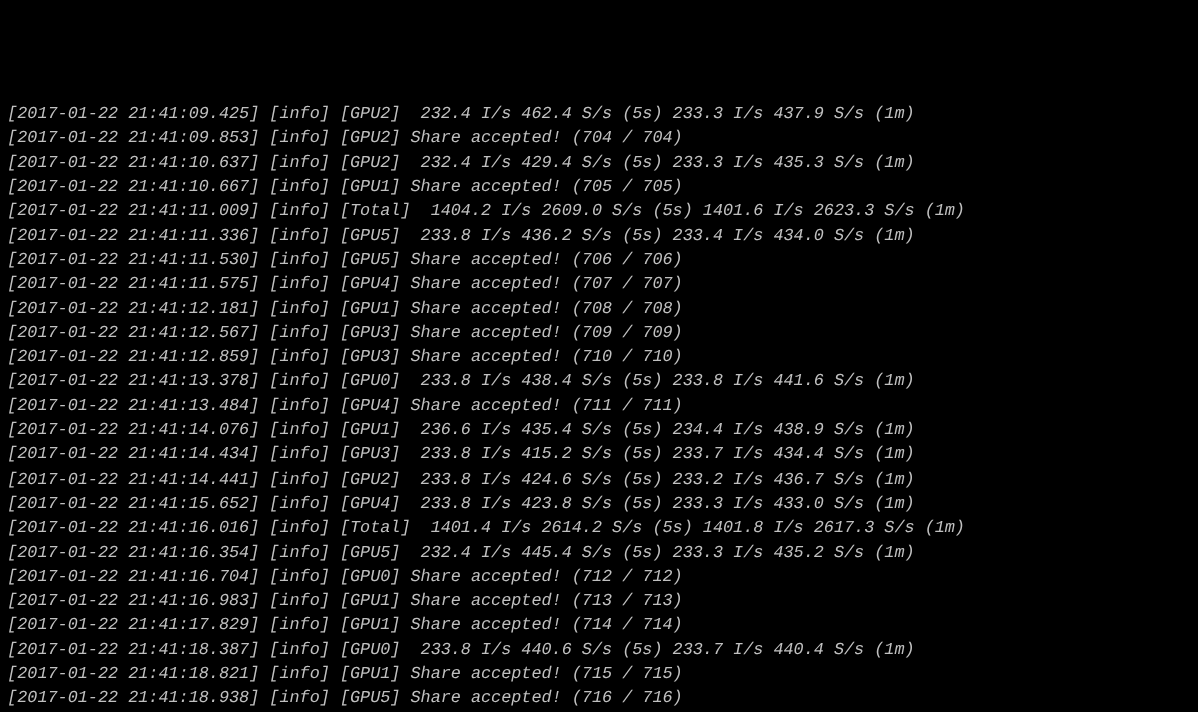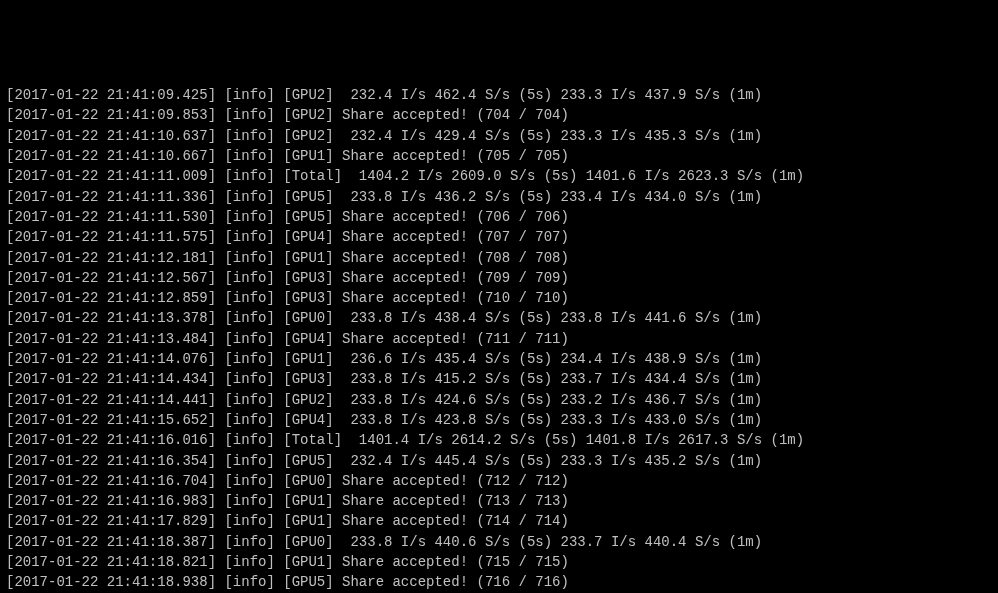--- a/index.html
+++ b/index.html
@@ -14,20 +14,21 @@
       font-size: 14px;
       line-height: 1.45;
       padding: 4px 6px;
       width: 998px;
       height: 593px;
       overflow: hidden;
       white-space: pre;
     }
     .log-line {
       display: block;
+      font-style: italic;
     }
   </style>
 </head>
 <body>
 
 
 
 <div id="terminal"><span class="log-line">[2017-01-22 21:41:09.425] [info] [GPU2]  232.4 I/s 462.4 S/s (5s) 233.3 I/s 437.9 S/s (1m)</span><span class="log-line">[2017-01-22 21:41:09.853] [info] [GPU2] Share accepted! (704 / 704)</span><span class="log-line">[2017-01-22 21:41:10.637] [info] [GPU2]  232.4 I/s 429.4 S/s (5s) 233.3 I/s 435.3 S/s (1m)</span><span class="log-line">[2017-01-22 21:41:10.667] [info] [GPU1] Share accepted! (705 / 705)</span><span class="log-line">[2017-01-22 21:41:11.009] [info] [Total]  1404.2 I/s 2609.0 S/s (5s) 1401.6 I/s 2623.3 S/s (1m)</span><span class="log-line">[2017-01-22 21:41:11.336] [info] [GPU5]  233.8 I/s 436.2 S/s (5s) 233.4 I/s 434.0 S/s (1m)</span><span class="log-line">[2017-01-22 21:41:11.530] [info] [GPU5] Share accepted! (706 / 706)</span><span class="log-line">[2017-01-22 21:41:11.575] [info] [GPU4] Share accepted! (707 / 707)</span><span class="log-line">[2017-01-22 21:41:12.181] [info] [GPU1] Share accepted! (708 / 708)</span><span class="log-line">[2017-01-22 21:41:12.567] [info] [GPU3] Share accepted! (709 / 709)</span><span class="log-line">[2017-01-22 21:41:12.859] [info] [GPU3] Share accepted! (710 / 710)</span><span class="log-line">[2017-01-22 21:41:13.378] [info] [GPU0]  233.8 I/s 438.4 S/s (5s) 233.8 I/s 441.6 S/s (1m)</span><span class="log-line">[2017-01-22 21:41:13.484] [info] [GPU4] Share accepted! (711 / 711)</span><span class="log-line">[2017-01-22 21:41:14.076] [info] [GPU1]  236.6 I/s 435.4 S/s (5s) 234.4 I/s 438.9 S/s (1m)</span><span class="log-line">[2017-01-22 21:41:14.434] [info] [GPU3]  233.8 I/s 415.2 S/s (5s) 233.7 I/s 434.4 S/s (1m)</span><span class="log-line">[2017-01-22 21:41:14.441] [info] [GPU2]  233.8 I/s 424.6 S/s (5s) 233.2 I/s 436.7 S/s (1m)</span><span class="log-line">[2017-01-22 21:41:15.652] [info] [GPU4]  233.8 I/s 423.8 S/s (5s) 233.3 I/s 433.0 S/s (1m)</span><span class="log-line">[2017-01-22 21:41:16.016] [info] [Total]  1401.4 I/s 2614.2 S/s (5s) 1401.8 I/s 2617.3 S/s (1m)</span><span class="log-line">[2017-01-22 21:41:16.354] [info] [GPU5]  232.4 I/s 445.4 S/s (5s) 233.3 I/s 435.2 S/s (1m)</span><span class="log-line">[2017-01-22 21:41:16.704] [info] [GPU0] Share accepted! (712 / 712)</span><span class="log-line">[2017-01-22 21:41:16.983] [info] [GPU1] Share accepted! (713 / 713)</span><span class="log-line">[2017-01-22 21:41:17.829] [info] [GPU1] Share accepted! (714 / 714)</span><span class="log-line">[2017-01-22 21:41:18.387] [info] [GPU0]  233.8 I/s 440.6 S/s (5s) 233.7 I/s 440.4 S/s (1m)</span><span class="log-line">[2017-01-22 21:41:18.821] [info] [GPU1] Share accepted! (715 / 715)</span><span class="log-line">[2017-01-22 21:41:18.938] [info] [GPU5] Share accepted! (716 / 716)</span><span class="log-line">[2017-01-22 21:41:19.084] [info] [GPU1]  232.4 I/s 444.4 S/s (5s) 234.3 I/s 438.6 S/s (1m)</span></div>
 
 

